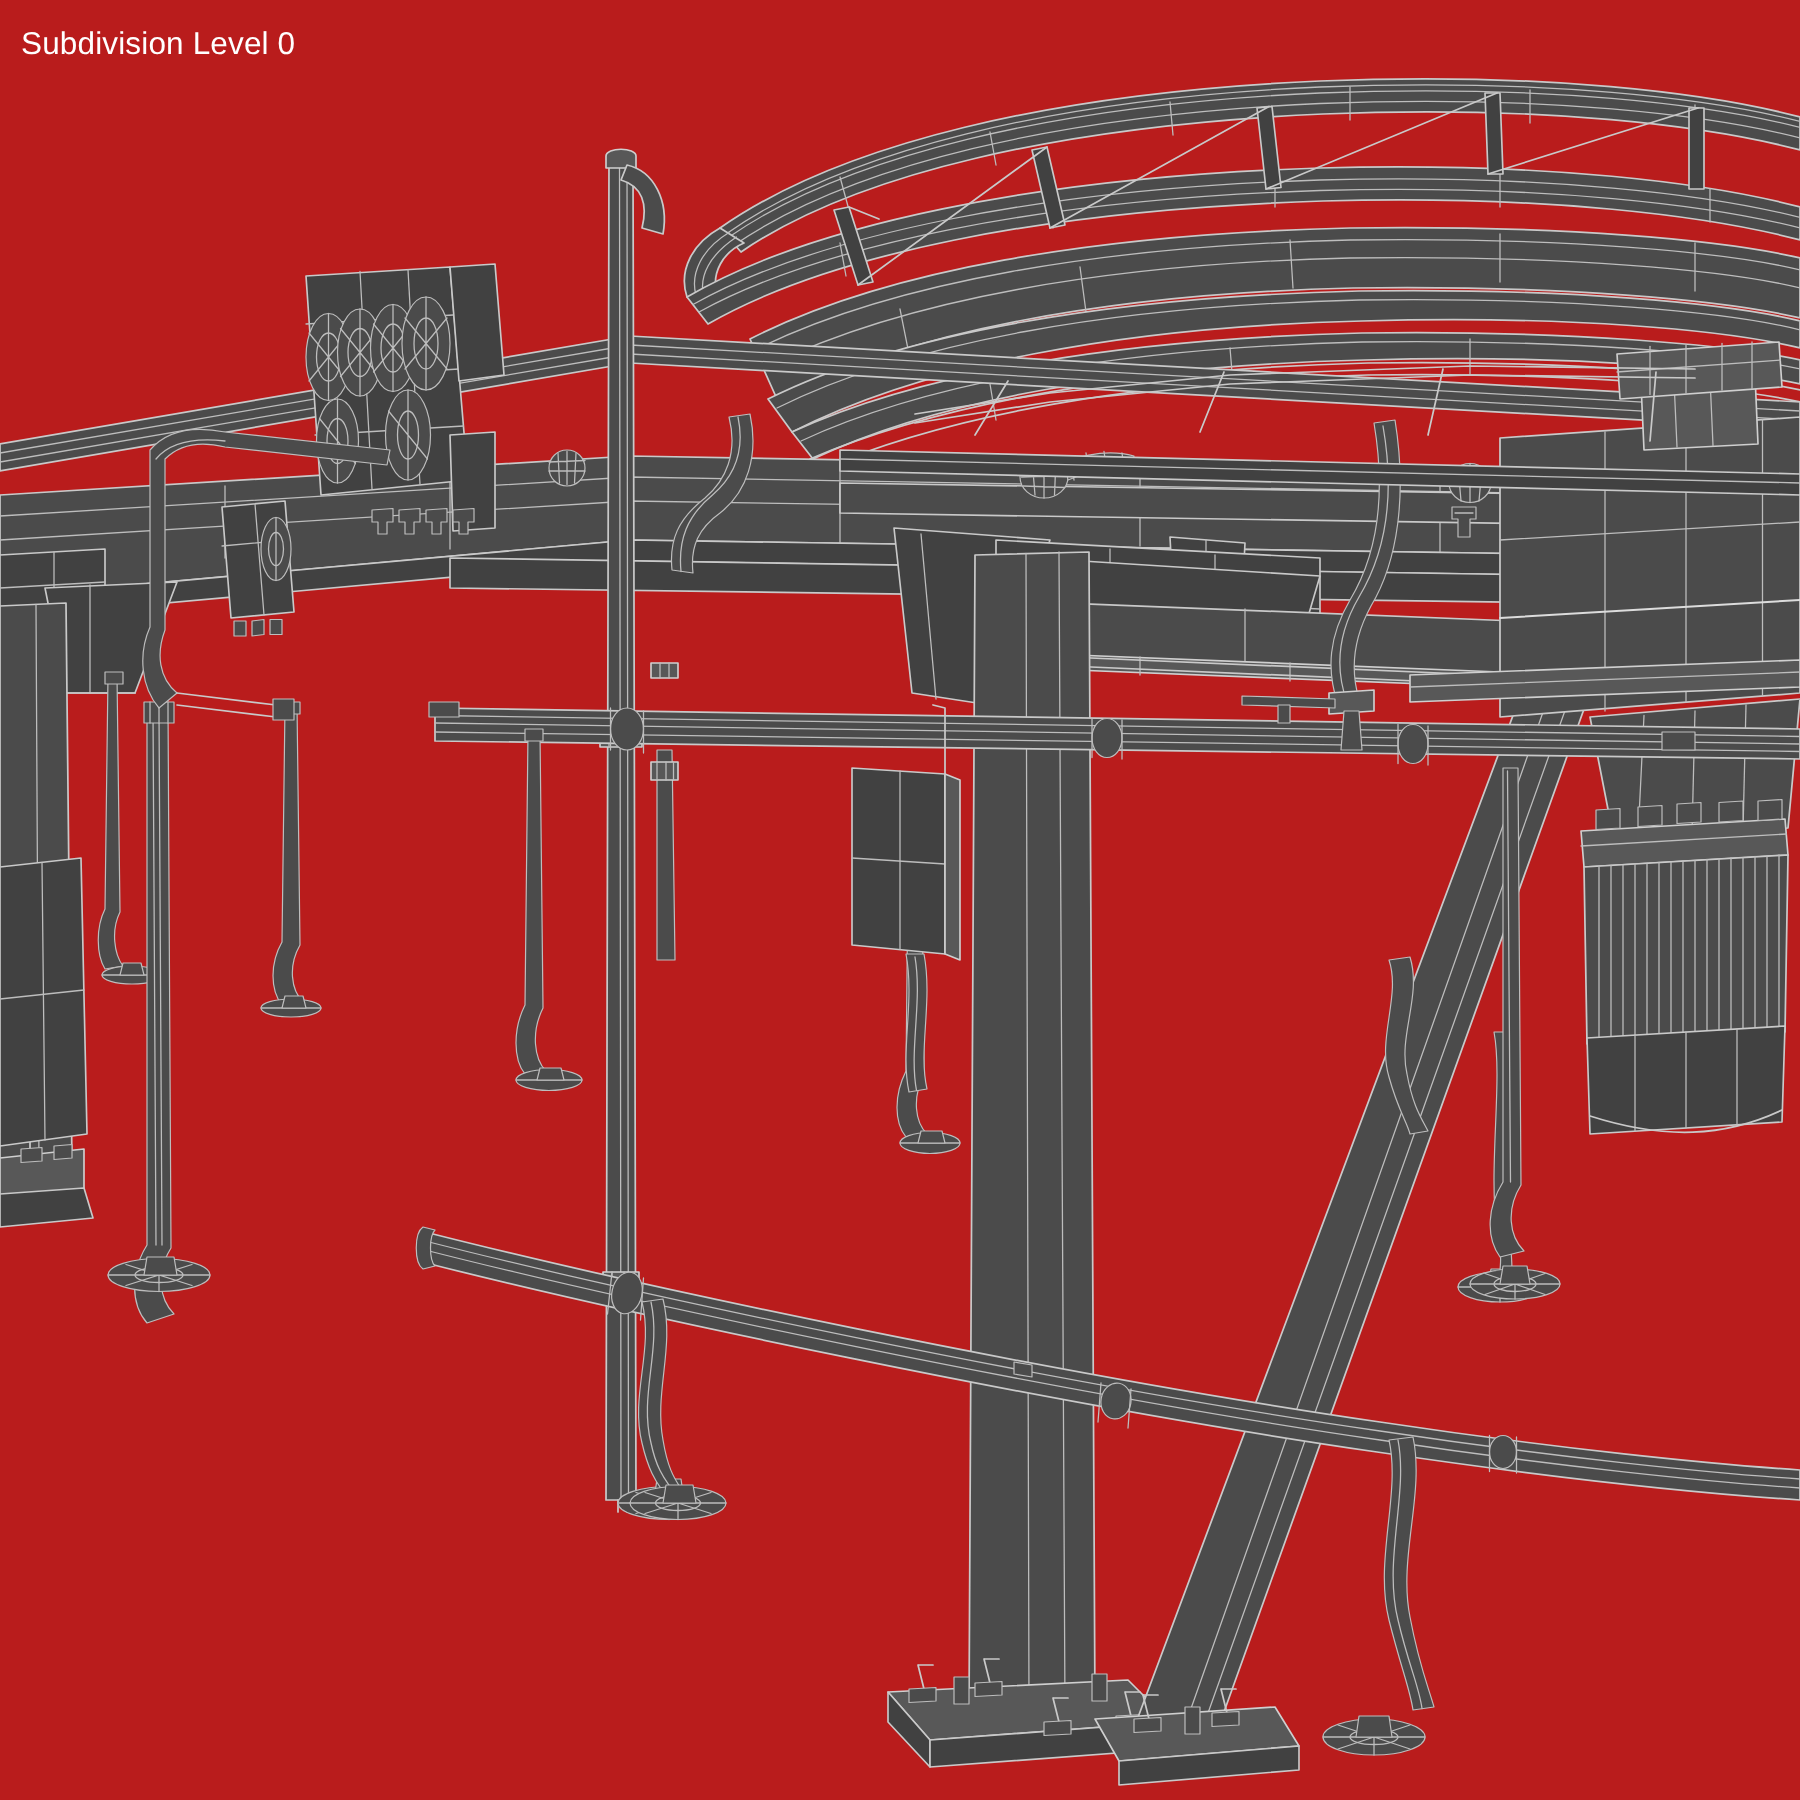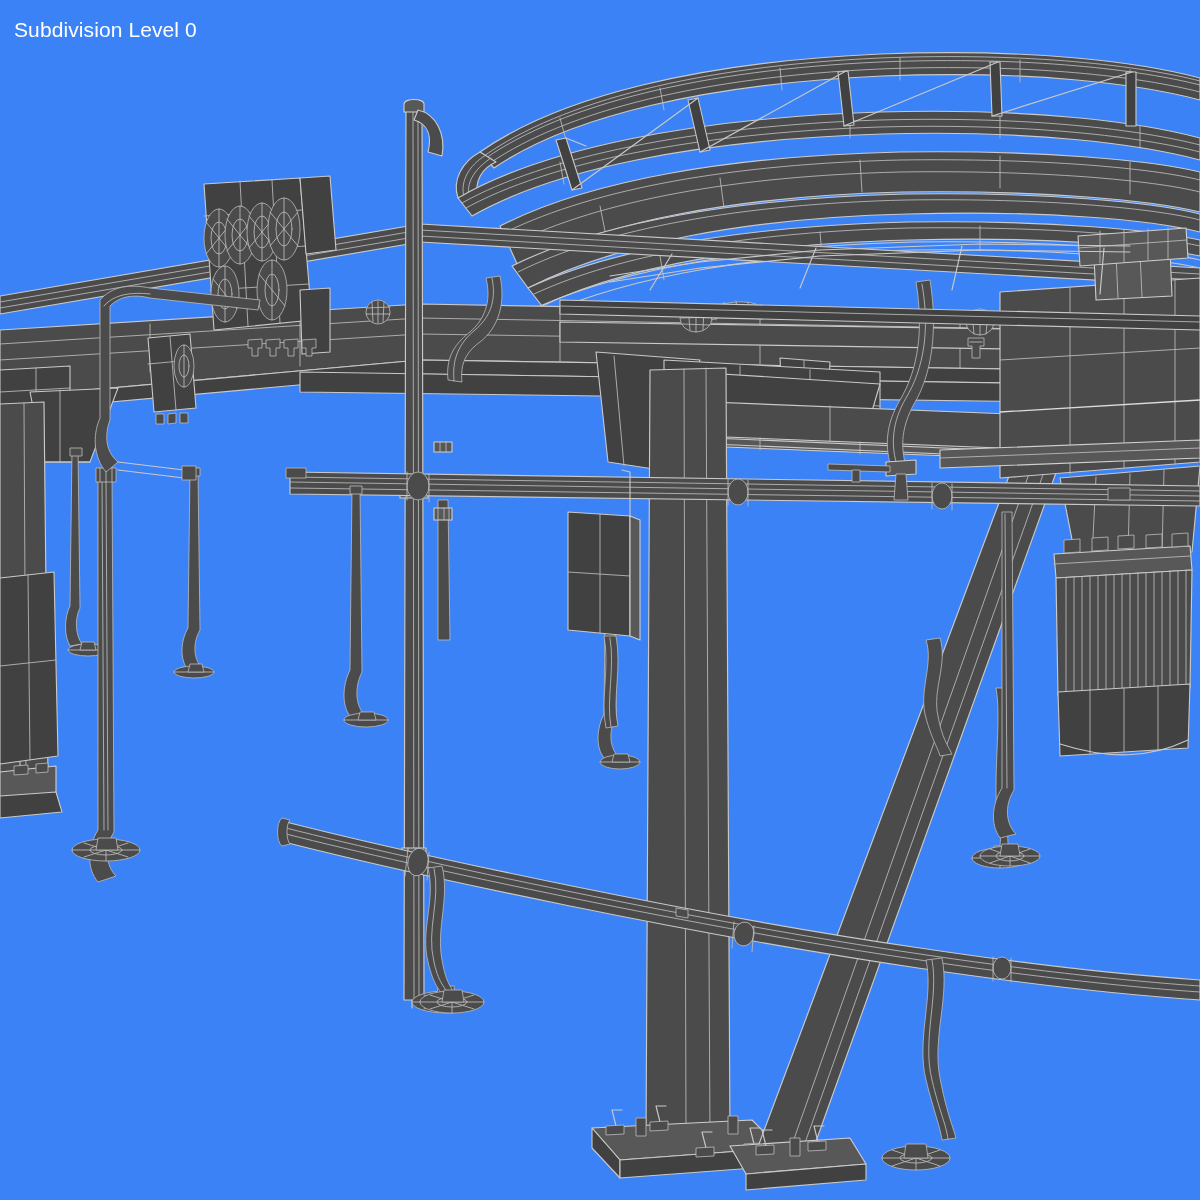--- a/index.html
+++ b/index.html
@@ -31,21 +31,21 @@
   .wire-t{fill:none;stroke:#bdbdbd;stroke-width:0.85;stroke-linejoin:round;stroke-linecap:round;}
   .wire-h{fill:none;stroke:#dcdcdc;stroke-width:1.3;stroke-linejoin:round;stroke-linecap:round;}
   .fw{fill:#4b4b4b;stroke:#c9c9c9;stroke-width:1.15;stroke-linejoin:round;}
   .fw-d{fill:#414141;stroke:#c9c9c9;stroke-width:1.1;stroke-linejoin:round;}
   .fw-l{fill:#585858;stroke:#cfcfcf;stroke-width:1.1;stroke-linejoin:round;}
   .fw-t{fill:#4b4b4b;stroke:#bdbdbd;stroke-width:0.8;stroke-linejoin:round;}
 </style>
 </head>
 <body>
 
-<div id="viewport" style="background: #3b82f6;">
+<div id="viewport" style="background: #b91c1c;">
 
   <div id="overlay-label" style="color: rgb(255, 255, 255);">Subdivision Level 0</div>
 
   <svg id="scene" viewBox="0 0 1200 1200" xmlns="http://www.w3.org/2000/svg">
 
     <g>
 
       <path class="fw" d="M 480,152 C 560,96 700,62 880,54 C 1030,48 1140,62 1200,78 L 1200,100 C 1140,84 1030,70 882,76 C 706,84 570,116 494,168 Z"></path>
       <path class="wire-t" d="M 486,158 C 564,104 702,70 880,62 C 1030,56 1142,70 1200,85"></path>
       <path class="wire-t" d="M 490,163 C 568,110 704,77 880,69 C 1030,63 1142,77 1200,92"></path>

